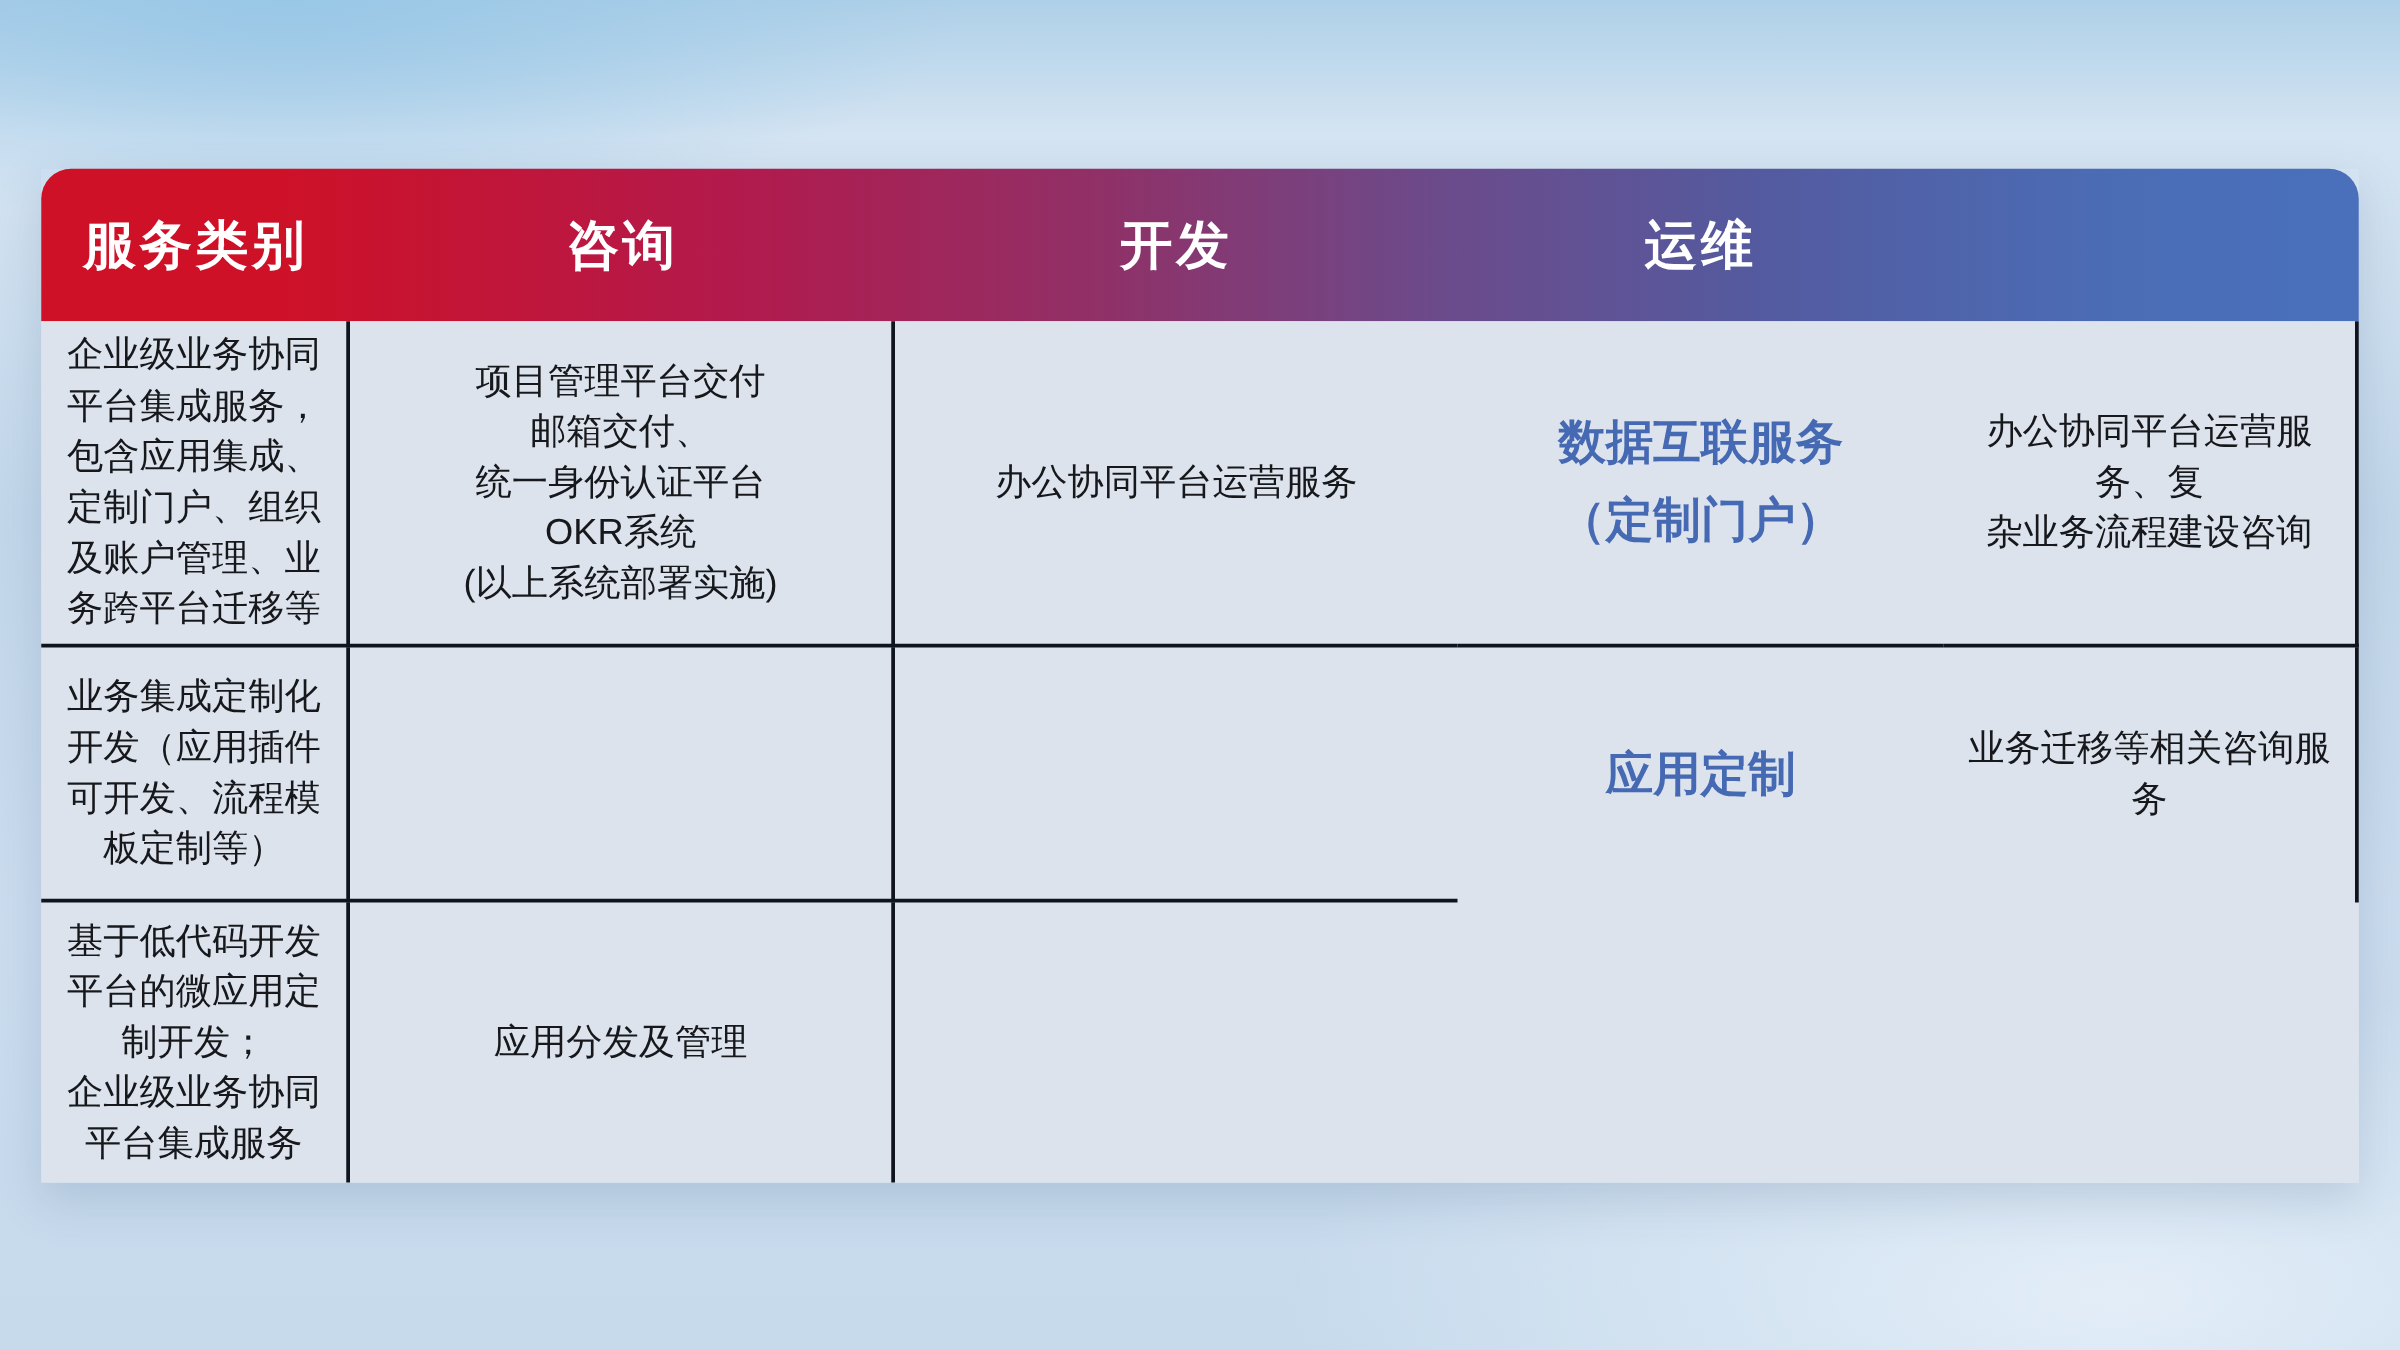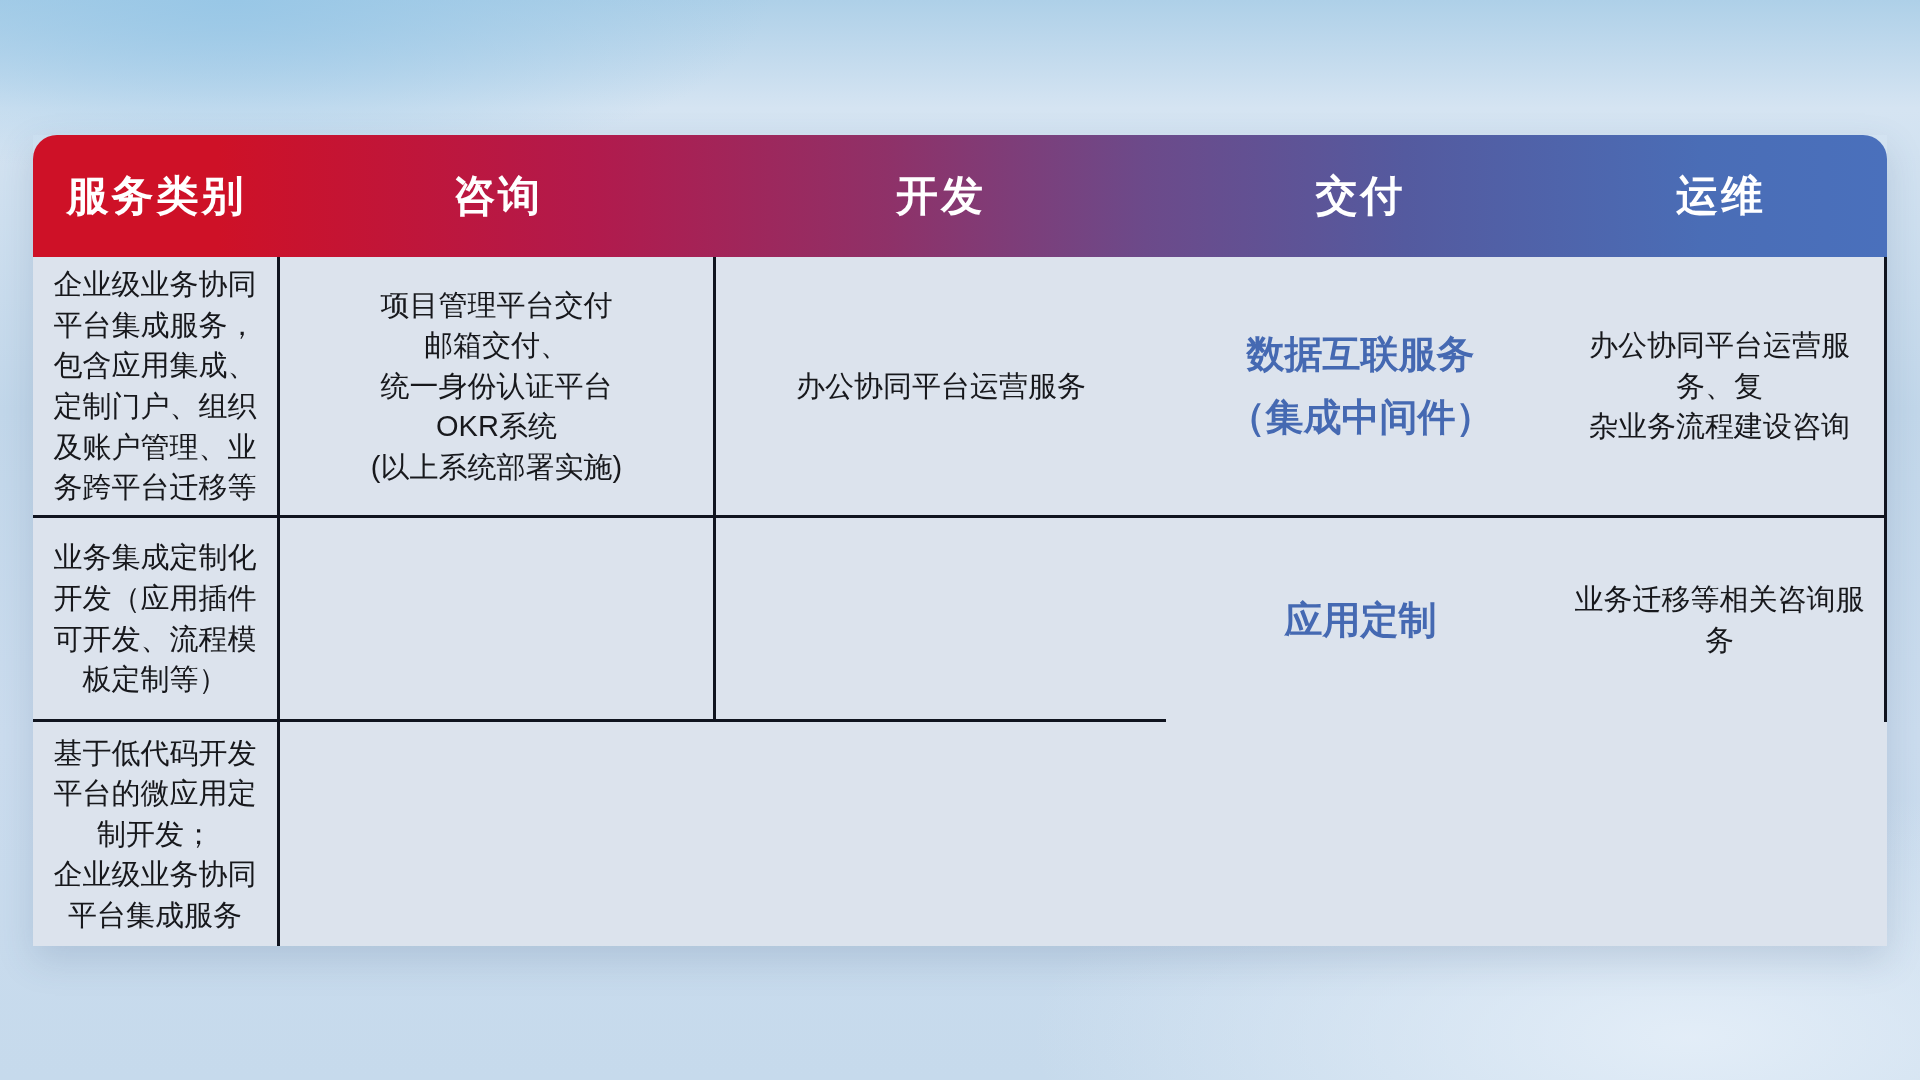--- a/index.html
+++ b/index.html
@@ -84,47 +84,47 @@
 </head>
 <body>
 
 <div class="stage">
   <div class="service-table">
 
     <div class="table-header">
       <div class="header-cell">服务类别</div>
       <div class="header-cell">咨询</div>
       <div class="header-cell">开发</div>
-      <div class="header-cell">交付</div>
       <div class="header-cell">运维</div>
     </div>
 
     <div class="table-body">
 
       <div class="cell v-line h-line">企业级业务协同平台集成服务，
 包含应用集成、定制门户、组织
 及账户管理、业务跨平台迁移等</div>
       <div class="cell v-line h-line">项目管理平台交付
 邮箱交付、
 统一身份认证平台
 OKR系统
 (以上系统部署实施)</div>
       <div class="cell h-line">办公协同平台运营服务</div>
 
       <div class="cell row-label h-line">数据互联服务
-（集成中间件）</div>
+（定制门户）</div>
       <div class="cell v-line h-line">办公协同平台运营服务、复
 杂业务流程建设咨询</div>
       <div class="cell v-line h-line">业务集成定制化开发（应用插件
 可开发、流程模板定制等）</div>
       <div class="cell v-line h-line"></div>
       <div class="cell h-line"></div>
 
       <div class="cell row-label">应用定制</div>
       <div class="cell v-line">业务迁移等相关咨询服务</div>
       <div class="cell v-line">基于低代码开发平台的微应用定
 制开发；
 企业级业务协同平台集成服务</div>
+      <div class="cell v-line">应用分发及管理</div>
       <div class="cell"></div>
 
     </div>
   </div>
 </div>
 
 </body></html>

